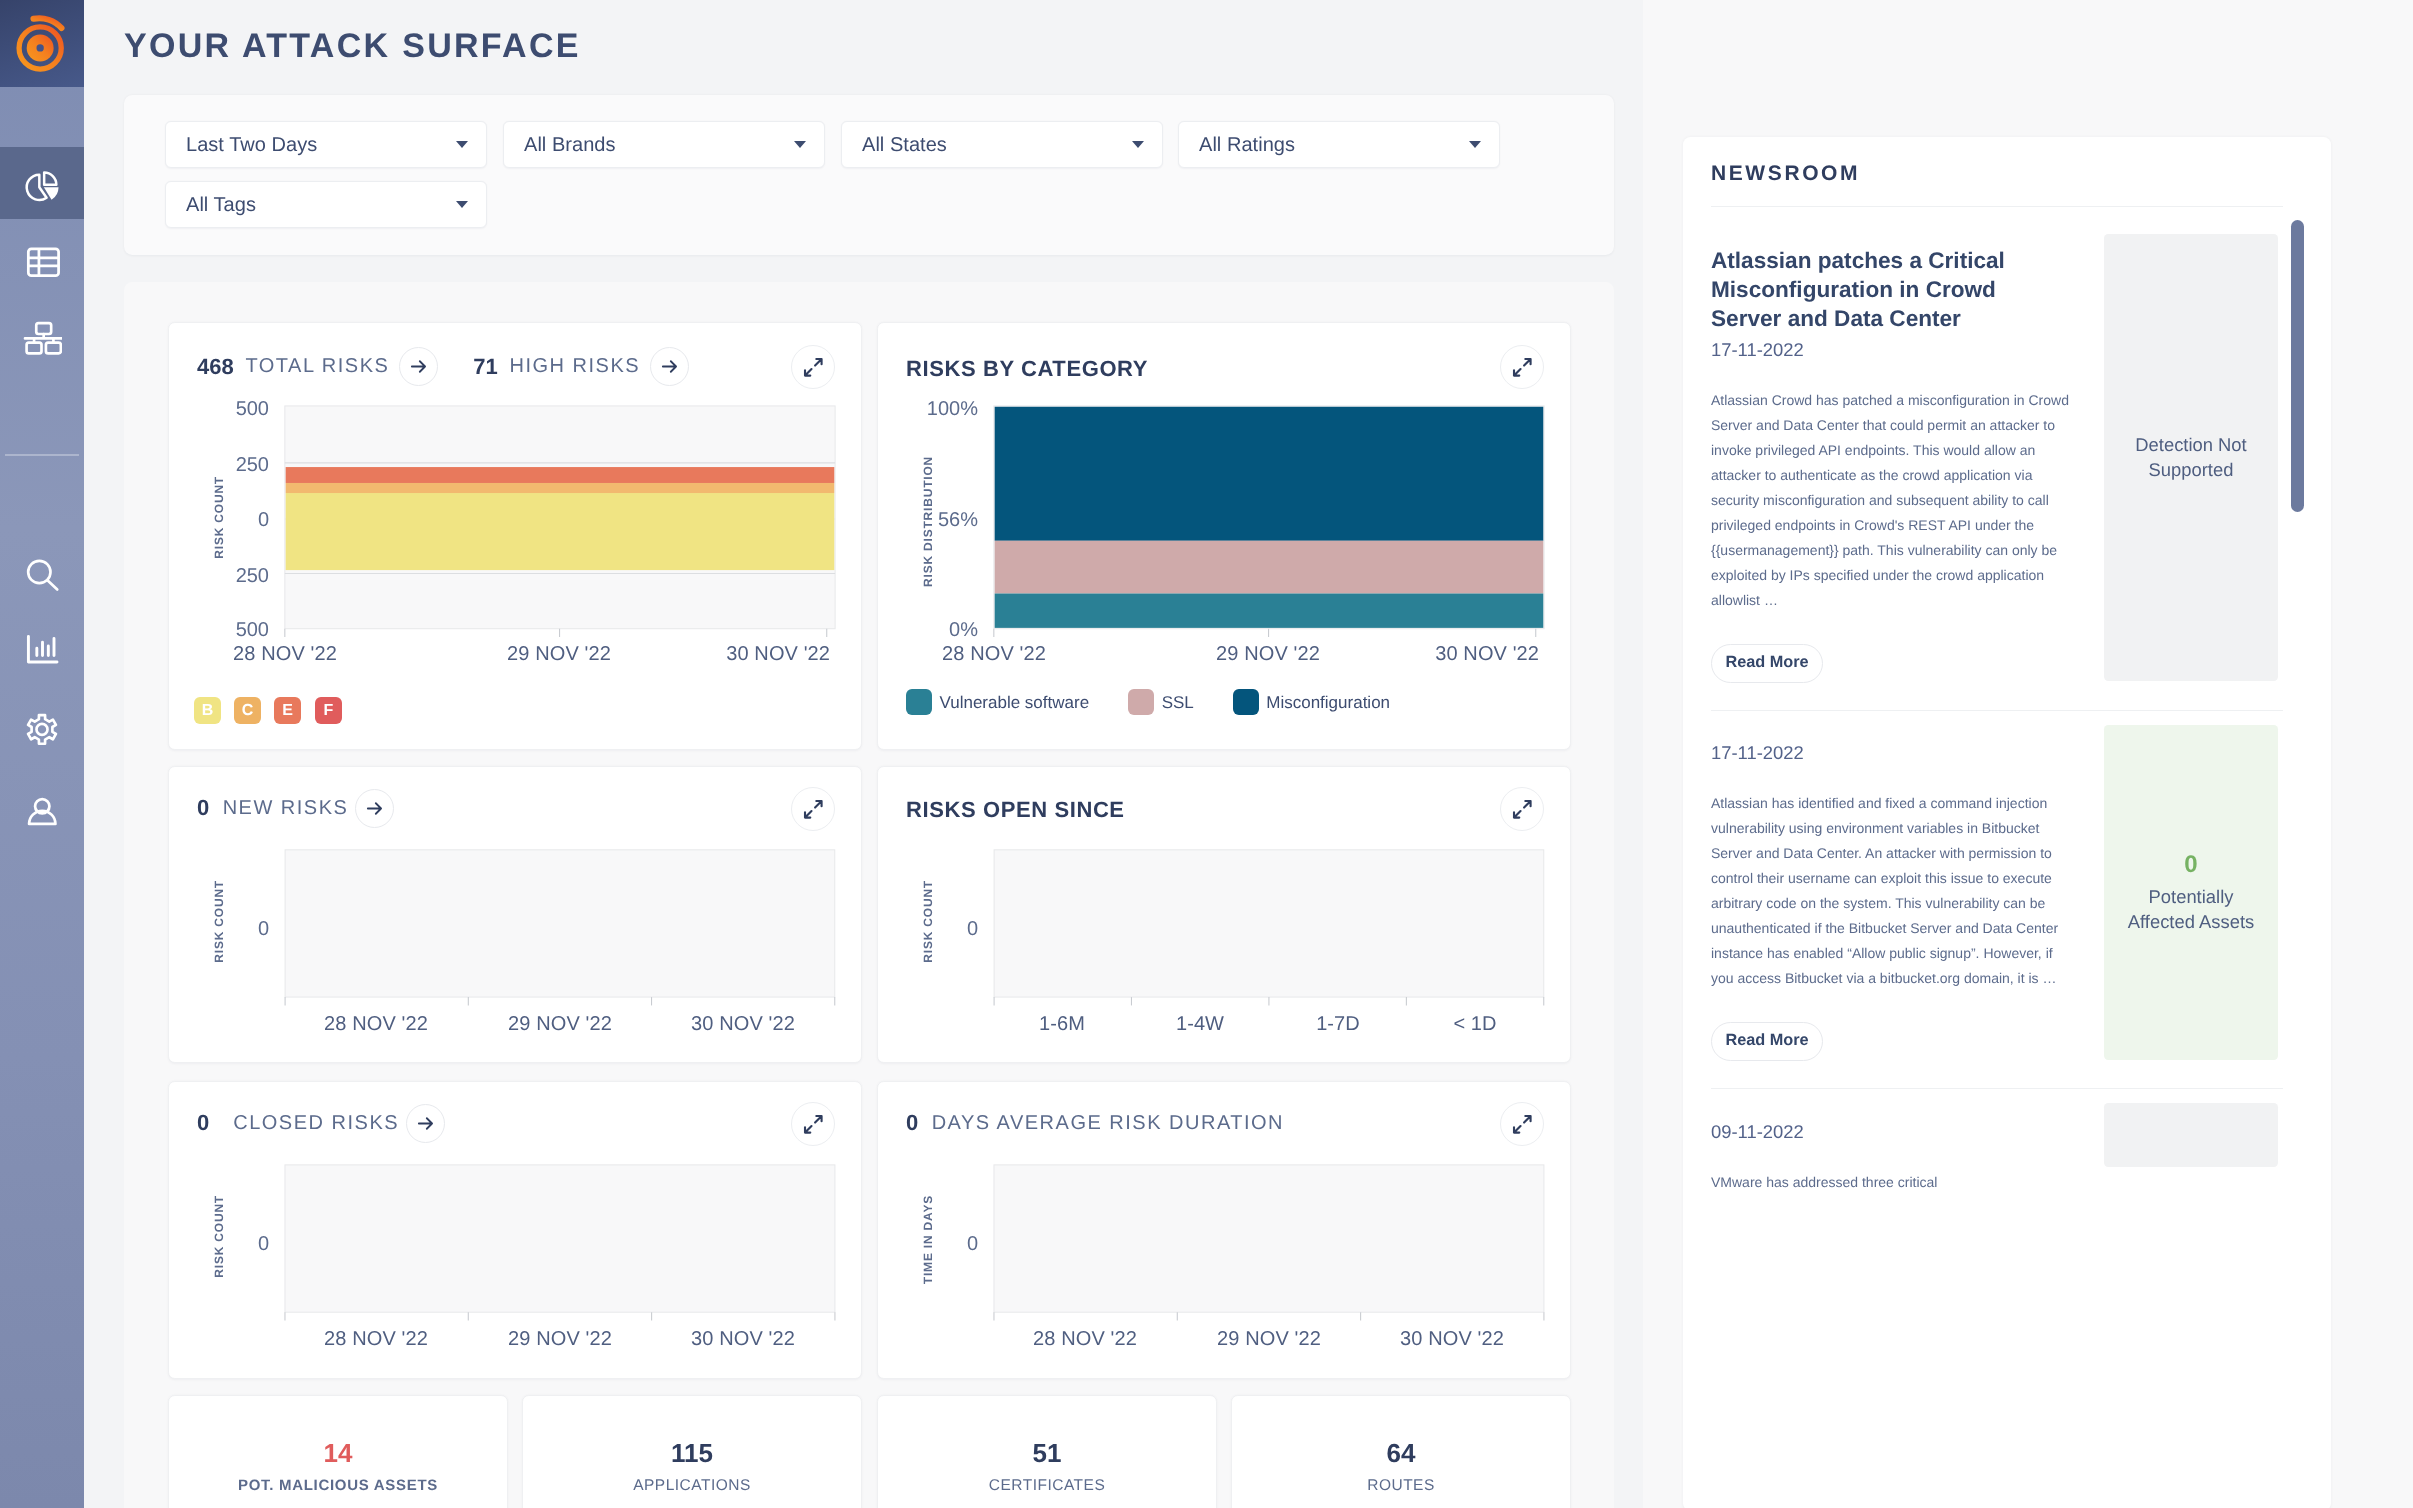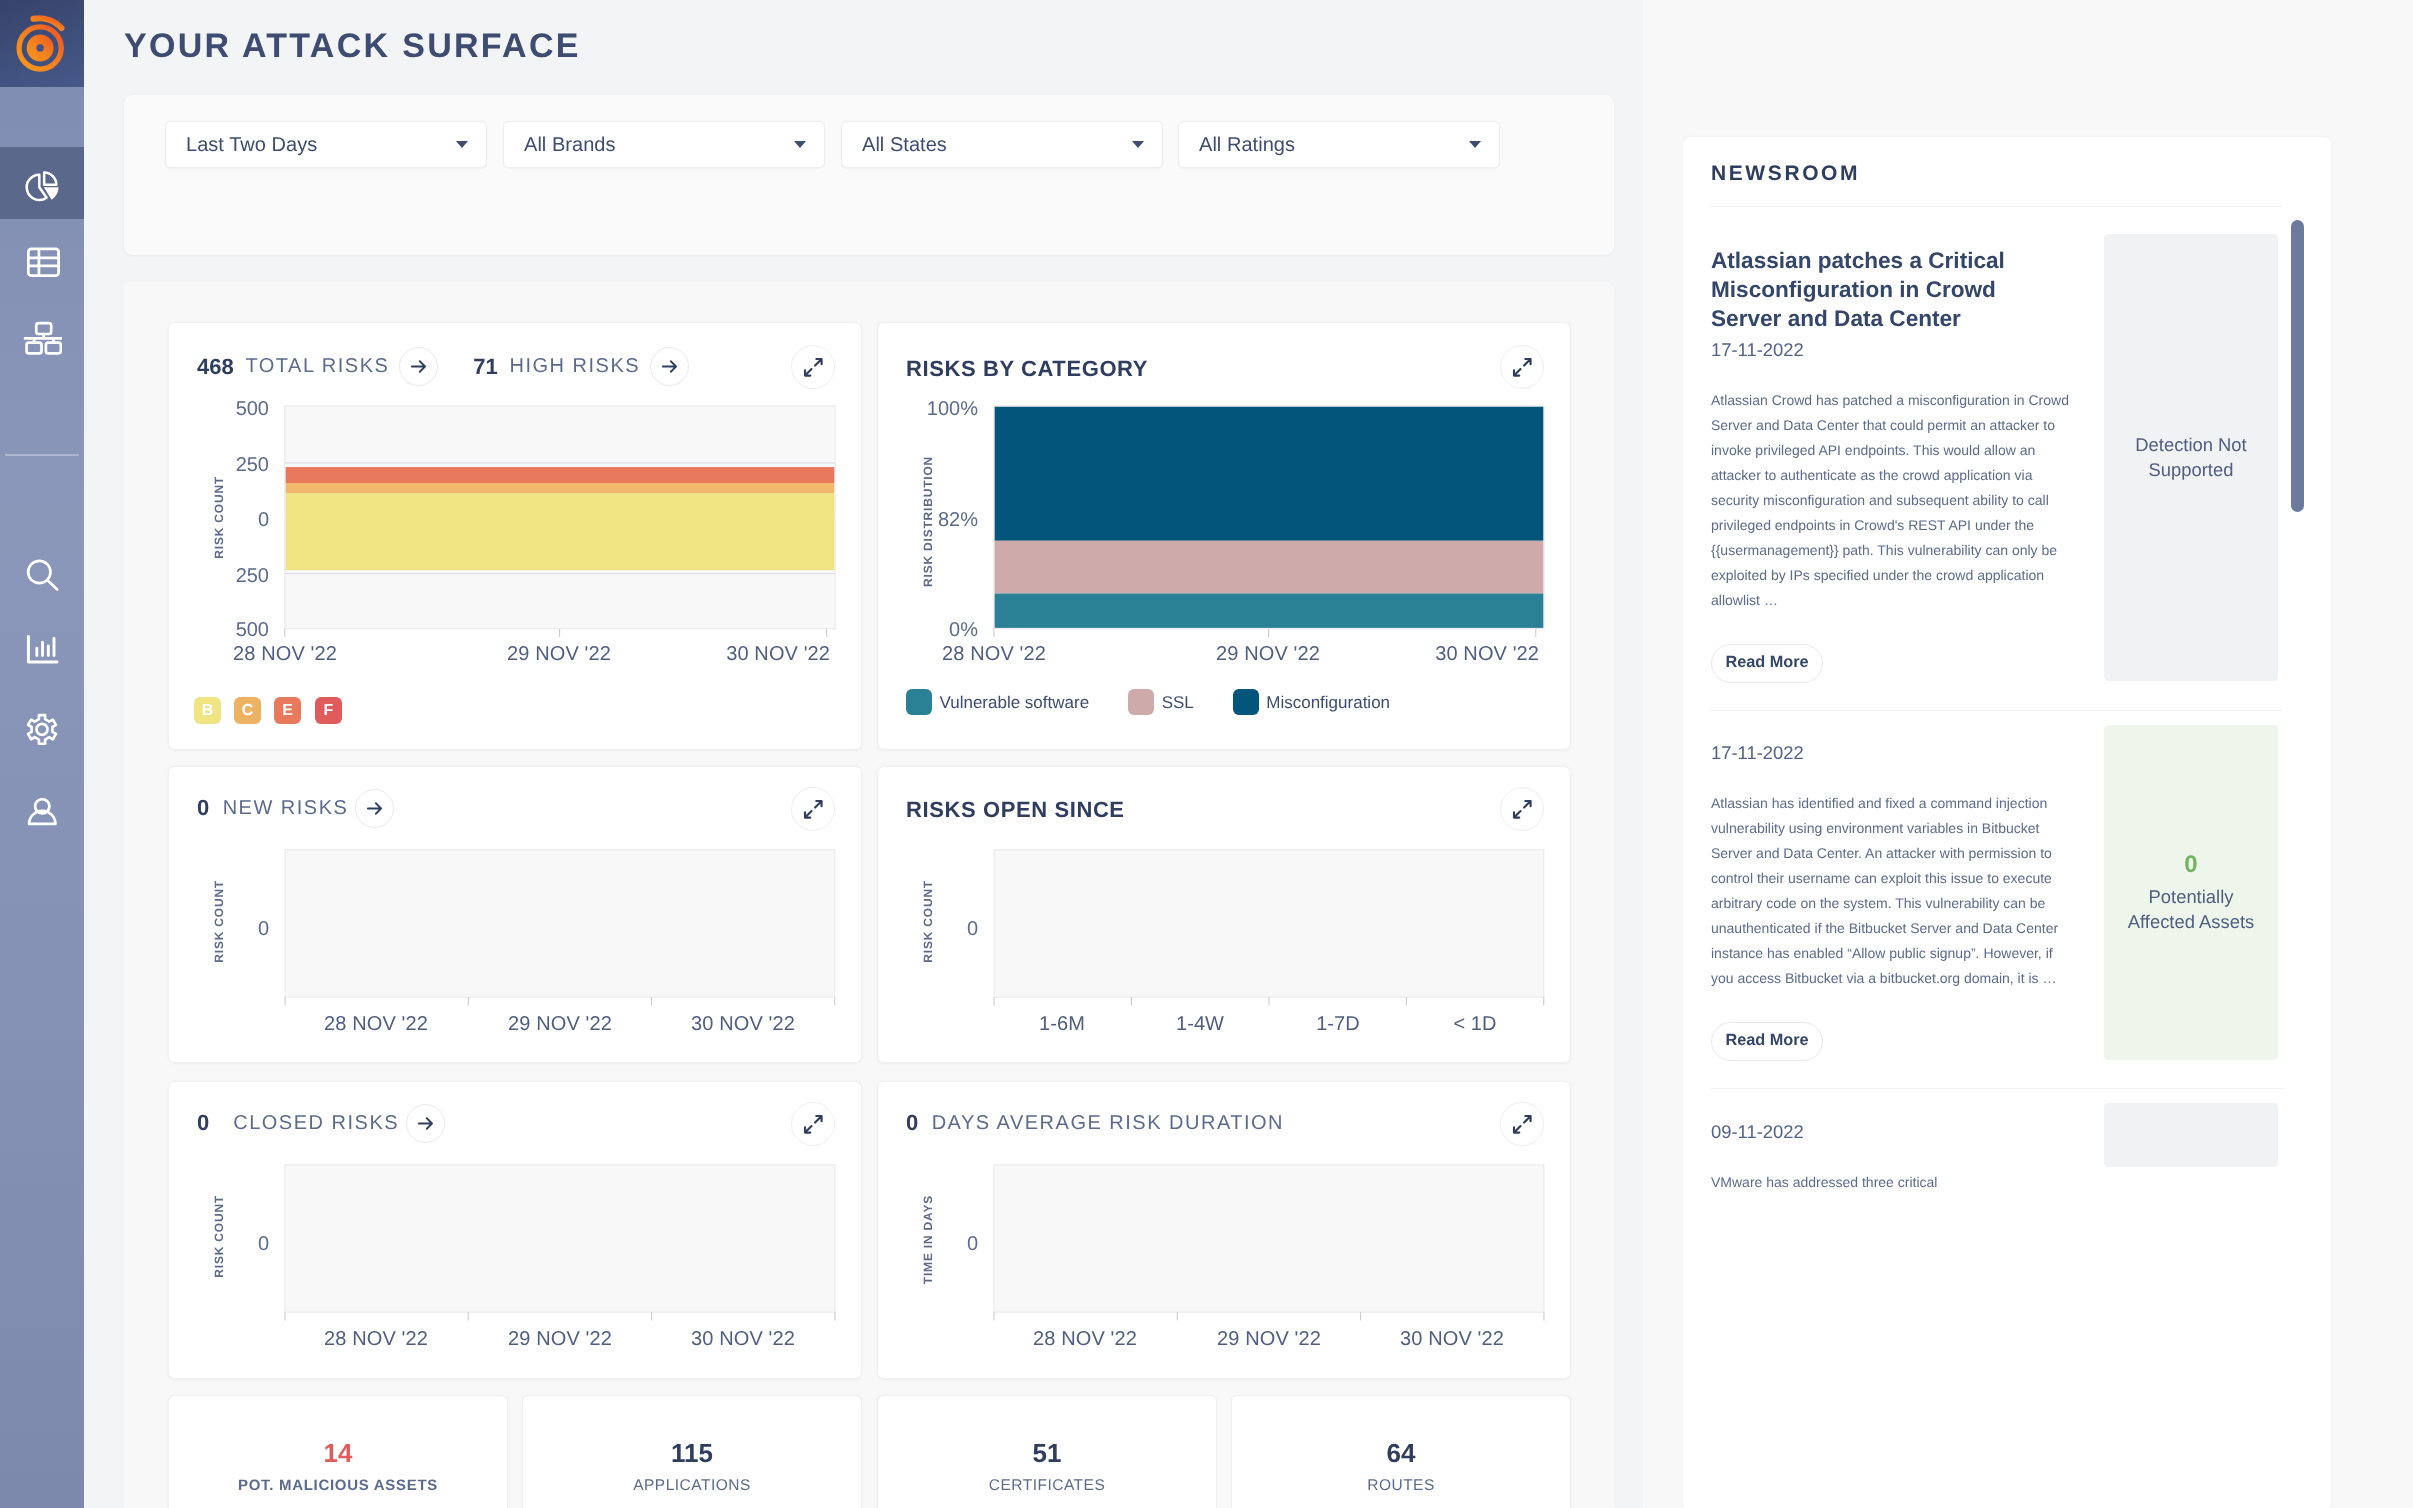--- a/index.html
+++ b/index.html
@@ -175,20 +175,24 @@
     <i class="caret"></i>
     </div>
   <div class="select" style="left:717px;top:26px">
     <span>All States</span>
     <i class="caret"></i>
     </div>
   <div class="select" style="left:1054px;top:26px">
     <span>All Ratings</span>
     <i class="caret"></i>
     </div>
+  <div class="select" style="left:41px;top:86px">
+    <span>All Tags</span>
+    <i class="caret"></i>
+    </div>
 </div>
 
 <div class="cards-panel">
 
   <div class="card" style="left:44px;top:40px;width:694px;height:428px">
     <div style="position:absolute;left:28px;top:22.6px;display:flex;align-items:center;height:42px">
       <span class="metric">468</span>
       <span class="metric-label" style="margin-left:11.7px">TOTAL RISKS</span>
       <span style="margin-left:10px">
           <span class="arrow-btn">
@@ -252,21 +256,21 @@
       <rect x="138" y="99" width="657" height="266" fill="#f8f8f9" stroke="#e7e8ea" stroke-width="1.2"></rect>
       <rect x="139" y="100" width="655" height="160" fill="#04557c"></rect>
       <rect x="139" y="260" width="655" height="63" fill="#cfaaaa"></rect>
       <rect x="139" y="323" width="655" height="41" fill="#2a8095"></rect>
       <line x1="138" y1="365" x2="138" y2="375" stroke="#c9ccd1" stroke-width="1.3"></line>
       <line x1="466" y1="365" x2="466" y2="375" stroke="#c9ccd1" stroke-width="1.3"></line>
       <line x1="785" y1="365" x2="785" y2="375" stroke="#c9ccd1" stroke-width="1.3"></line>
     </svg>
     <div class="axis-label" style="left:44px;top:133px">RISK DISTRIBUTION</div>
     <div class="ytick" style="left:20px;top:76px;width:80px">100%</div>
-    <div class="ytick" style="left:20px;top:187px;width:80px">82%</div>
+    <div class="ytick" style="left:20px;top:187px;width:80px">56%</div>
     <div class="ytick" style="left:20px;top:297px;width:80px">0%</div>
     <div class="xtick" style="left:49px;top:321px;width:134px">28 NOV '22</div>
     <div class="xtick" style="left:323px;top:321px;width:134px">29 NOV '22</div>
     <div class="xtick" style="left:527px;top:321px;width:134px;text-align:right">30 NOV '22</div>
     <div style="position:absolute;left:28px;top:366px;display:flex;align-items:center">
       <span class="legend-swatch" style="background:#2a8095"></span>
       <span class="legend-text">Vulnerable software</span>
       <span class="legend-swatch" style="background:#cfaaaa;margin-left:39px"></span>
       <span class="legend-text">SSL</span>
       <span class="legend-swatch" style="background:#04557c;margin-left:39px"></span>

